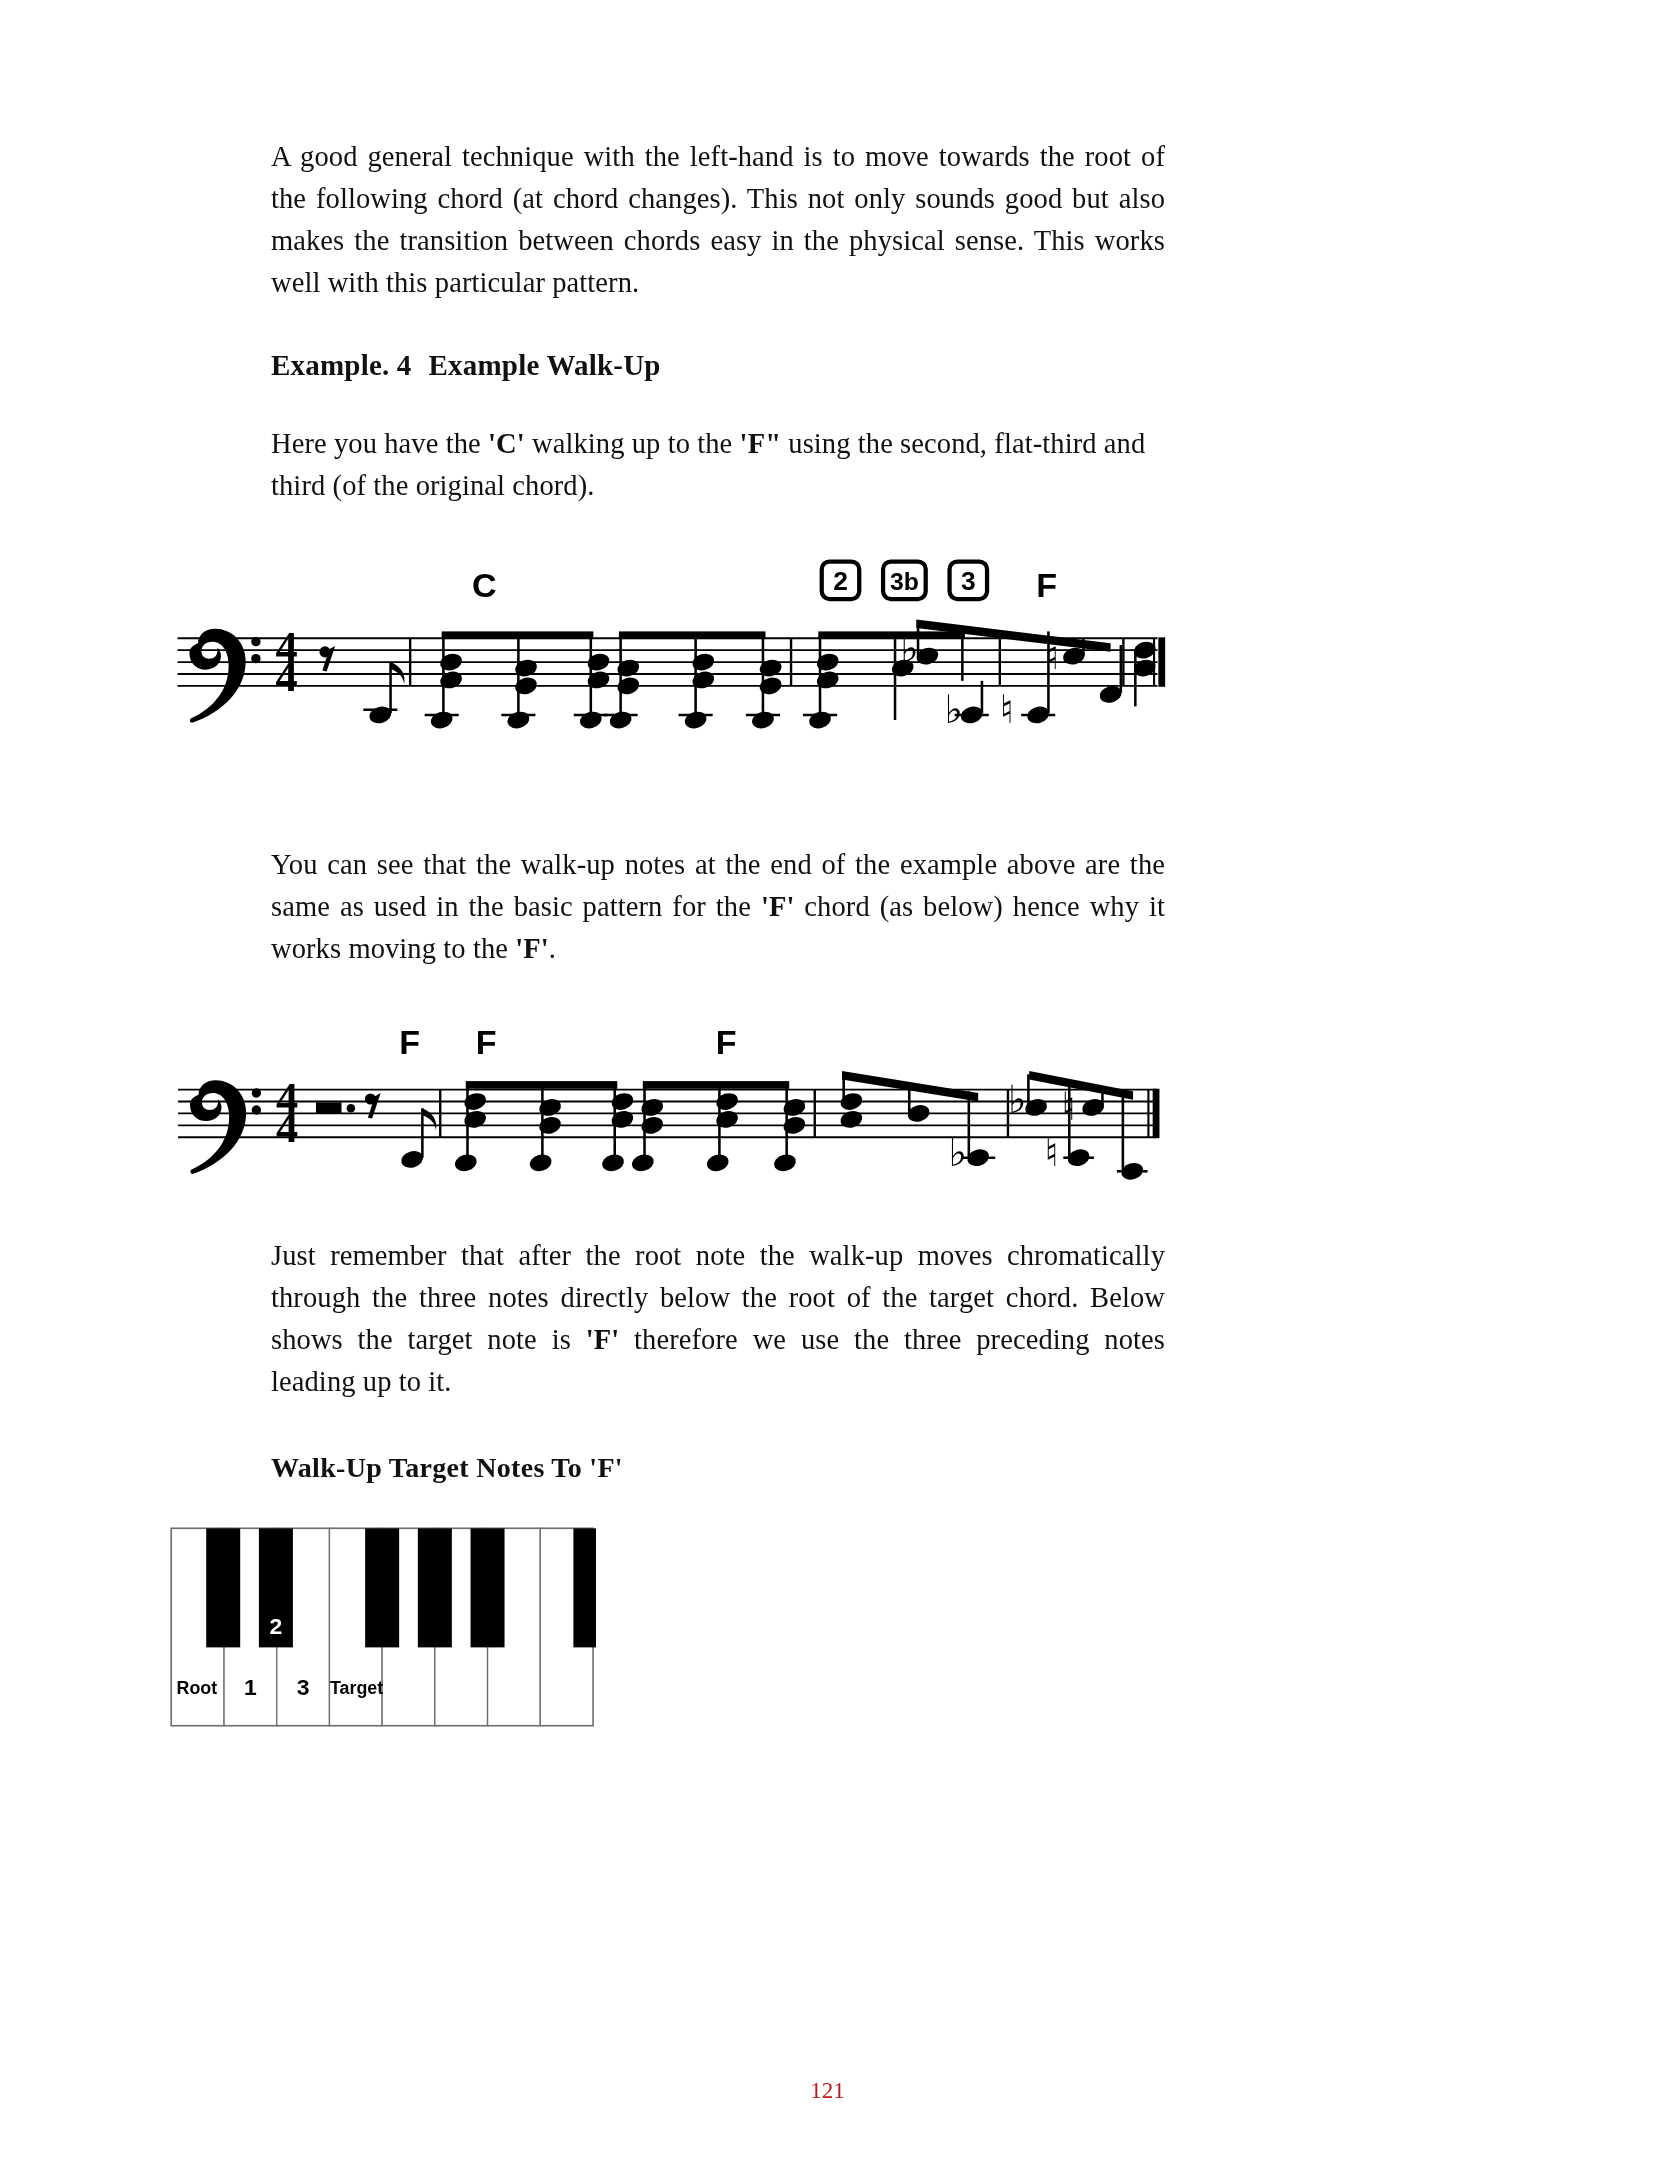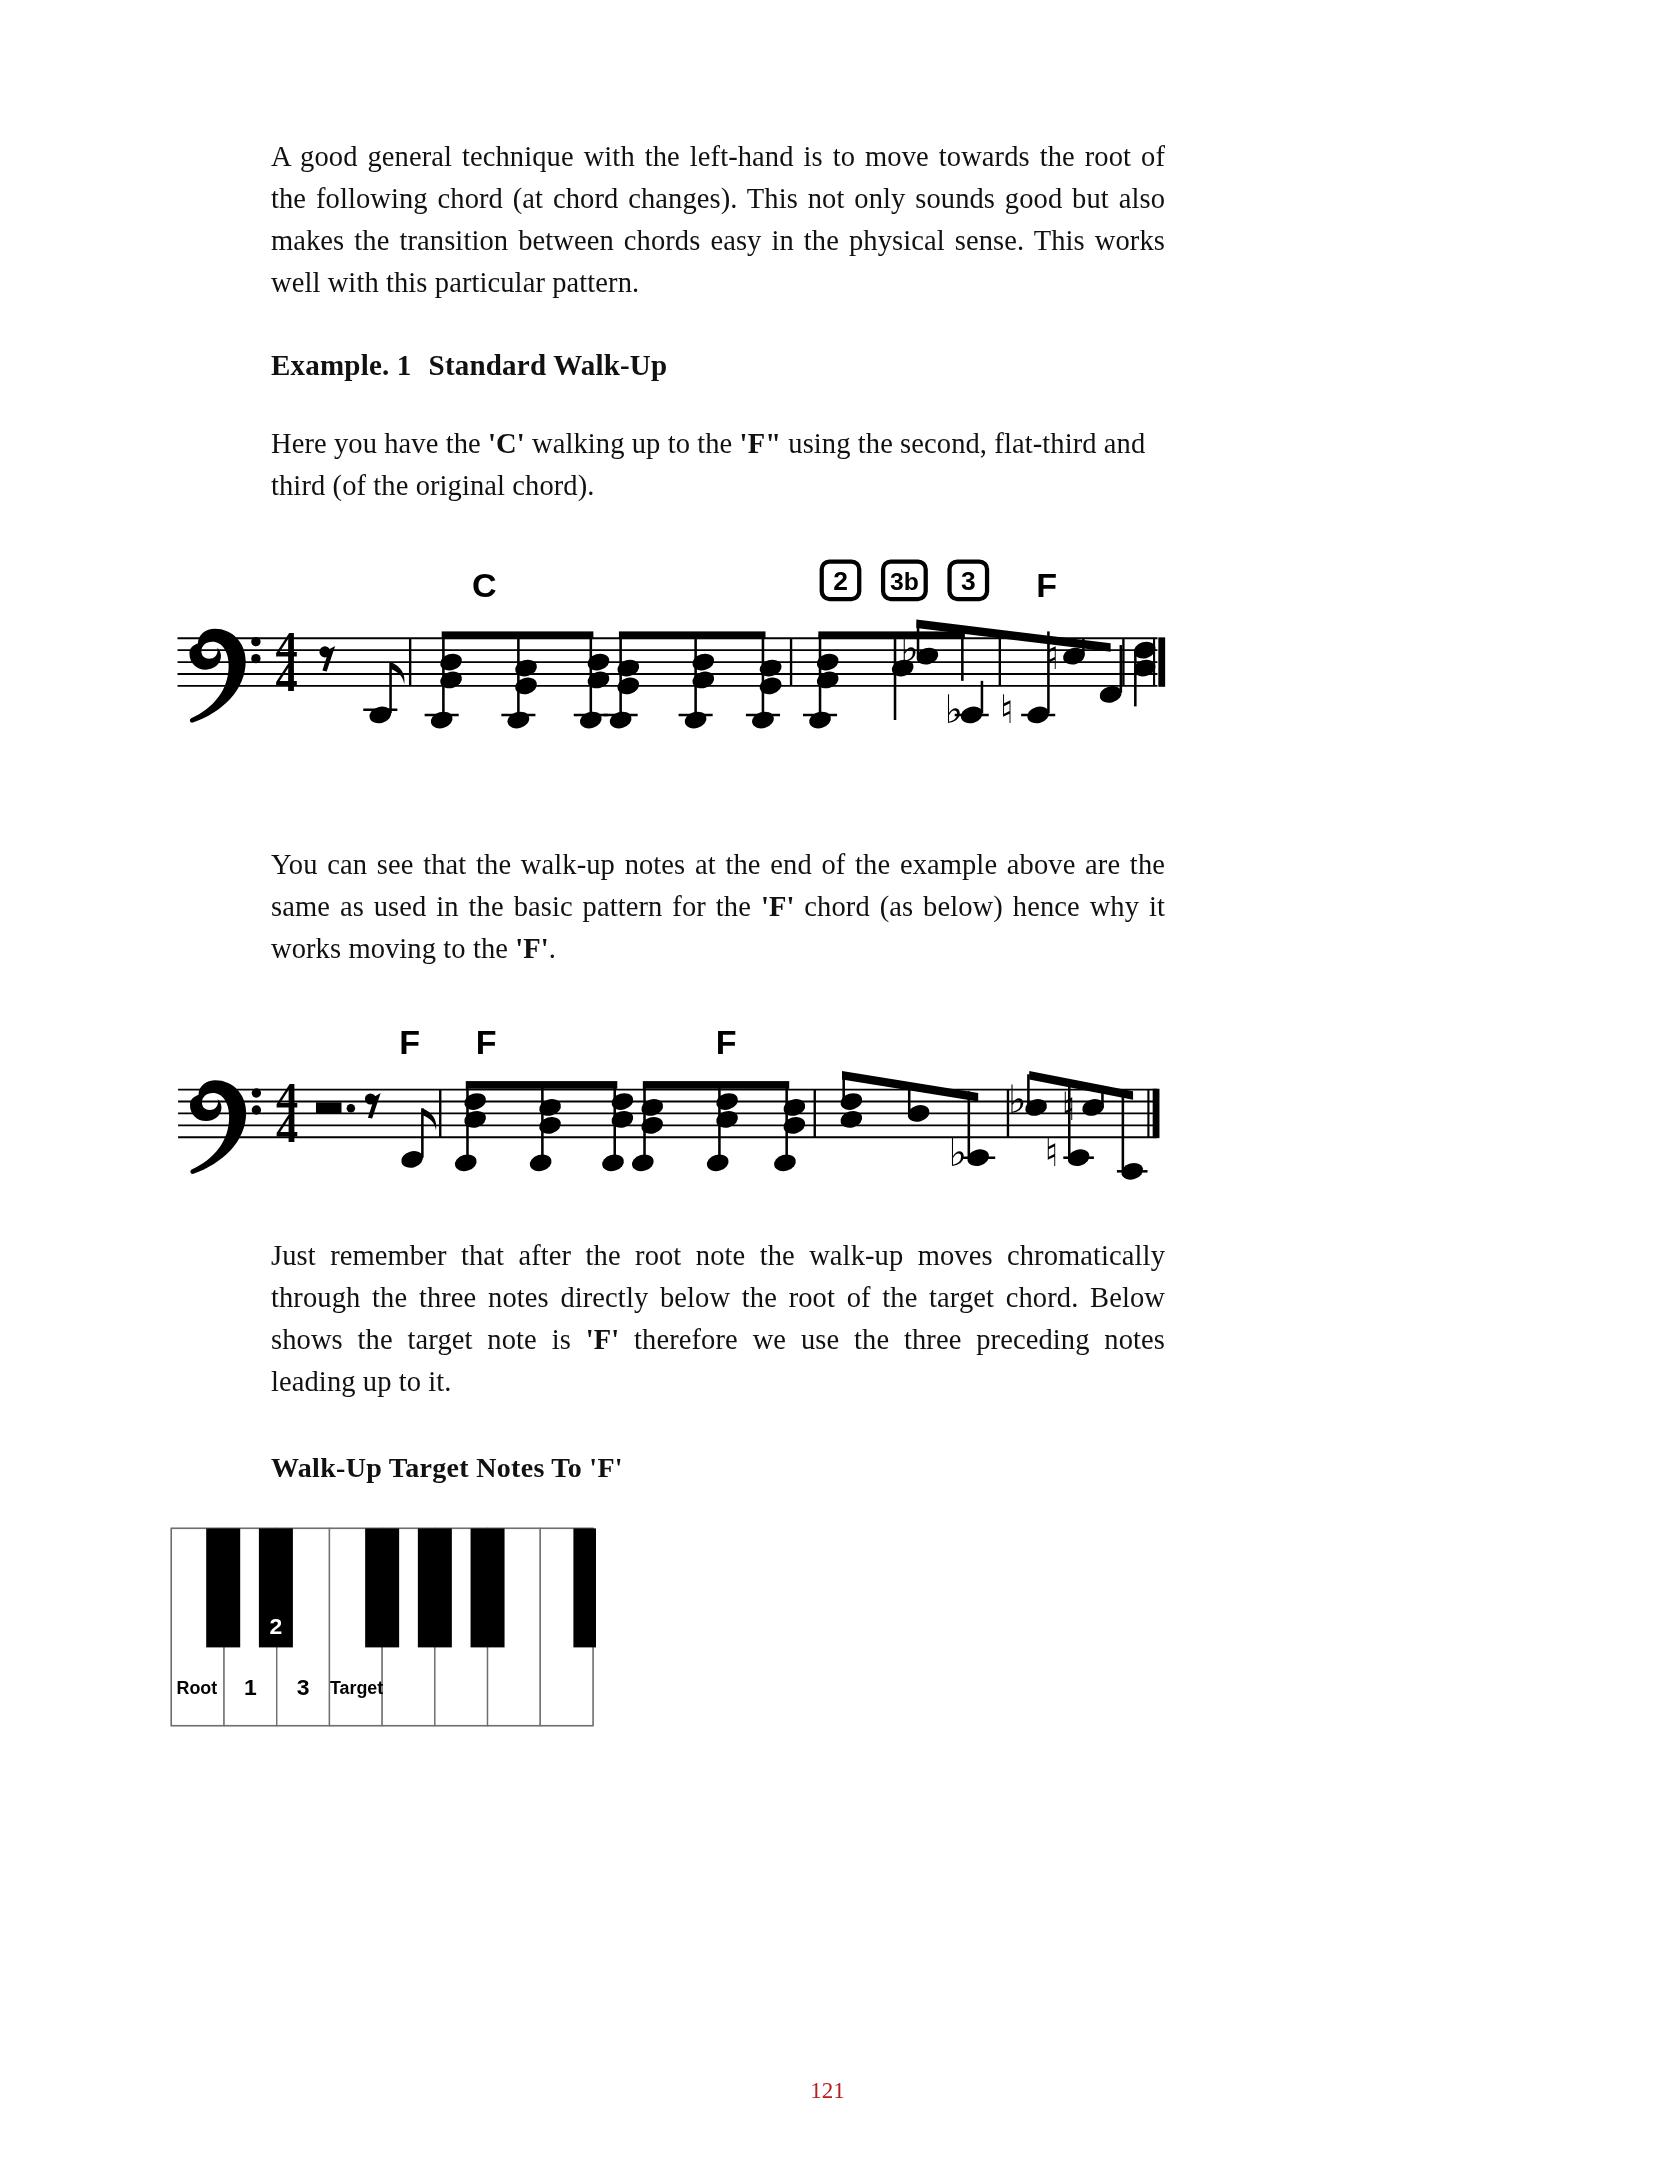--- a/index.html
+++ b/index.html
@@ -87,21 +87,21 @@
 </head>
 <body>
 
 <div class="page">
 
   <div class="content">
 
     <p class="body-text">A good general technique with the left-hand is to move towards the root of the following chord (at chord changes). This not only sounds good but also makes the transition between chords easy in the physical sense. This works well with this particular pattern.</p>
 
     <h2 class="heading">
-      <span>Example. 1</span><span class="gap"></span><span>Standard Walk-Up</span>
+      <span>Example. 4</span><span class="gap"></span><span>Example Walk-Up</span>
     </h2>
 
     <p class="body-text" style="text-align:left; margin-bottom:46px;"><span>Here you have the </span><b>'C'</b><span> walking up to the </span><b>'F"</b><span> using the second, flat-third and third (of the original chord).</span></p>
 
     <div class="staff-wrap" style="margin-left:-102px; margin-bottom:39px;">
       <svg class="staff" width="997" height="196" viewBox="0 0 1170 230" xmlns="http://www.w3.org/2000/svg">
         <defs>
 
           <g id="bassclef1"></g>
         </defs>

